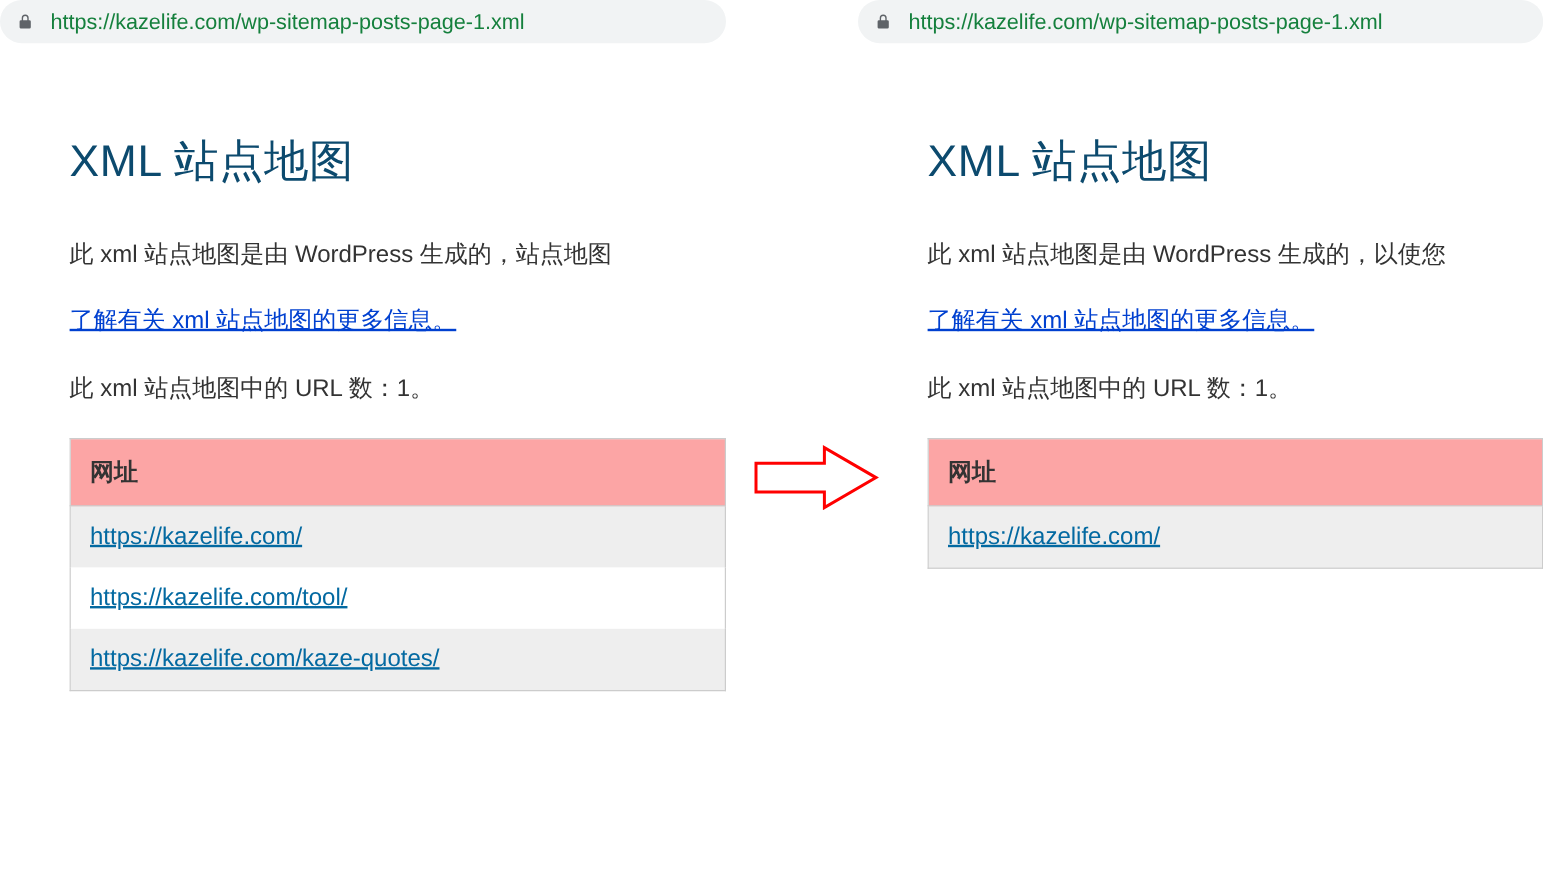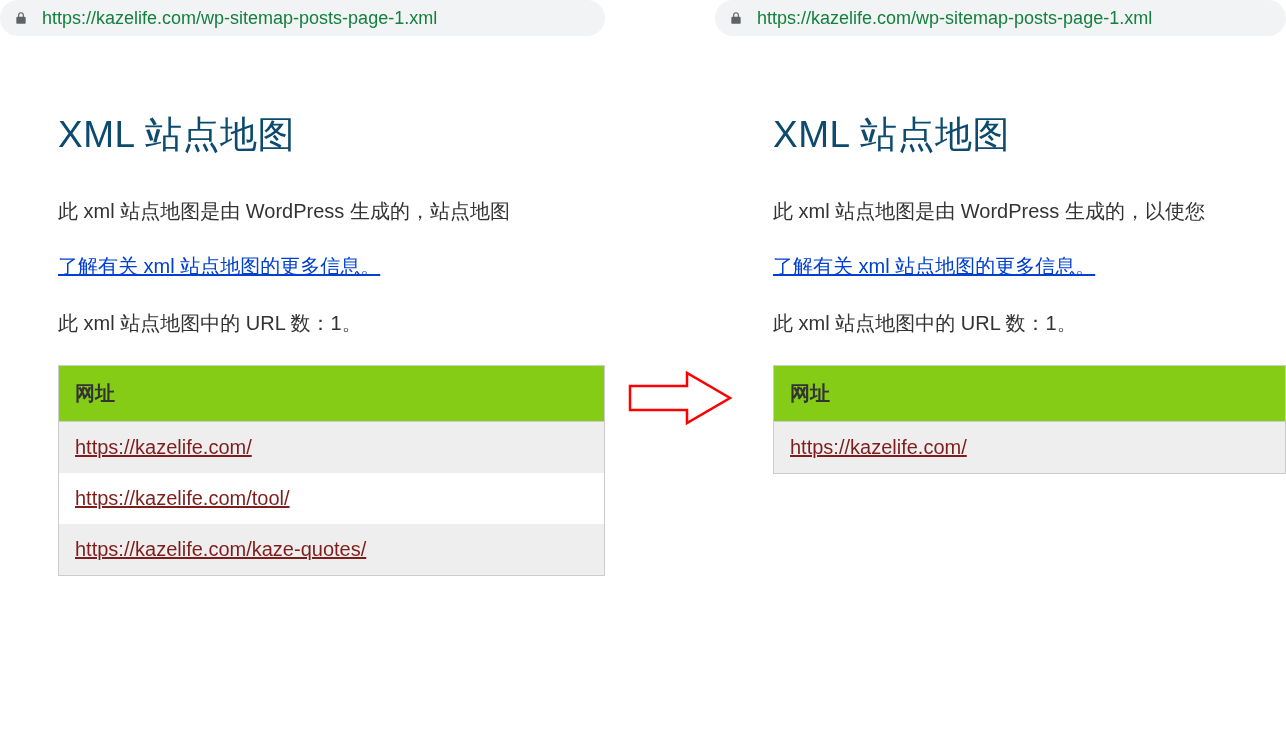--- a/index.html
+++ b/index.html
@@ -76,29 +76,29 @@
       border: 1px solid #ccc;
     }
     th, td {
       text-align: left;
       padding: 14px 16px;
       font-size: 20px;
     }
     th {
       font-weight: 700;
       color: #333;
-      background: #84cc16;
+      background: #fca5a5;
       border: 1px solid #ccc;
     }
     tbody tr:nth-child(odd) td { background: #eeeeee; }
     tbody tr:nth-child(even) td { background: #fff; }
     td { border-left: 1px solid #ccc; border-right: 1px solid #ccc; }
     tbody tr:last-child td { border-bottom: 1px solid #ccc; }
     td a {
-      color: #7f1d1d;
+      color: #0369a1;
       text-decoration: underline;
     }
     .arrow {
       position: absolute;
       left: 625px;
       top: 368px;
       width: 110px;
       height: 60px;
     }
   </style>

